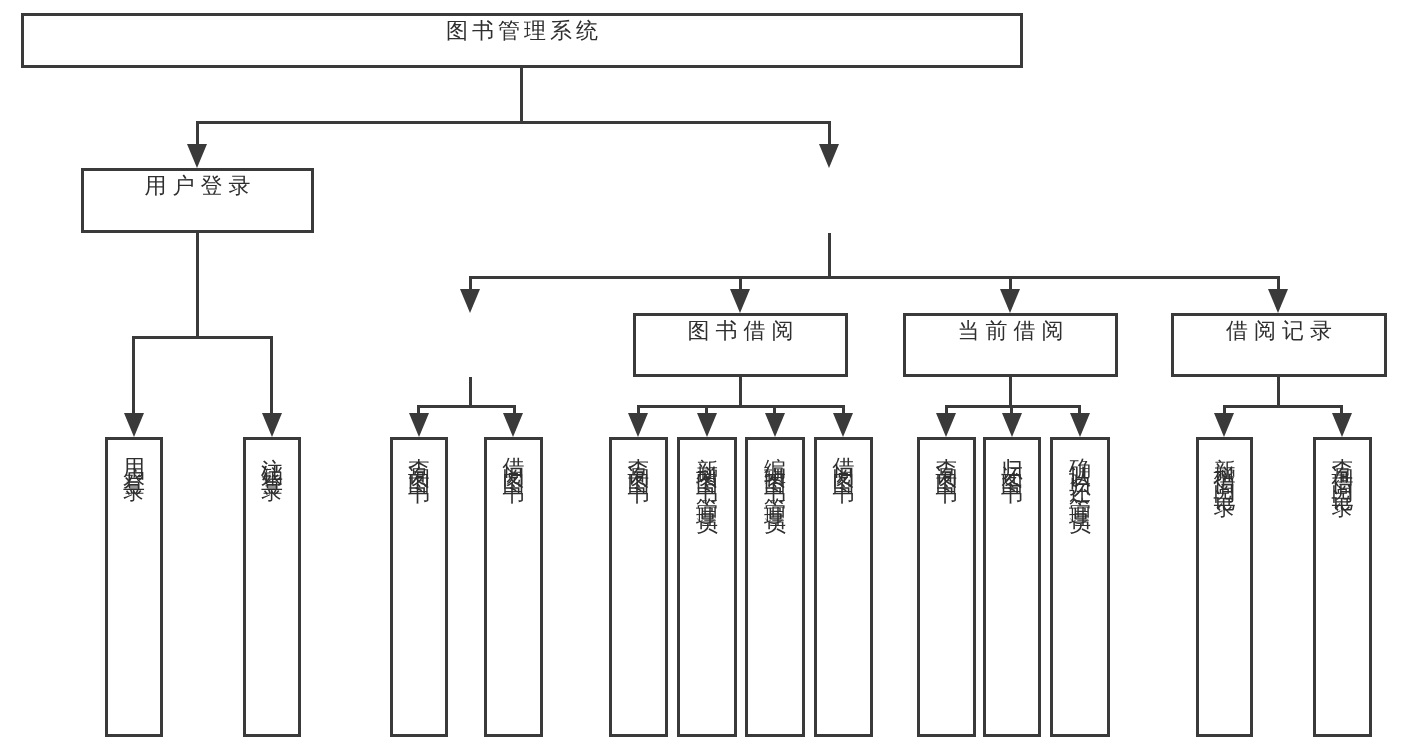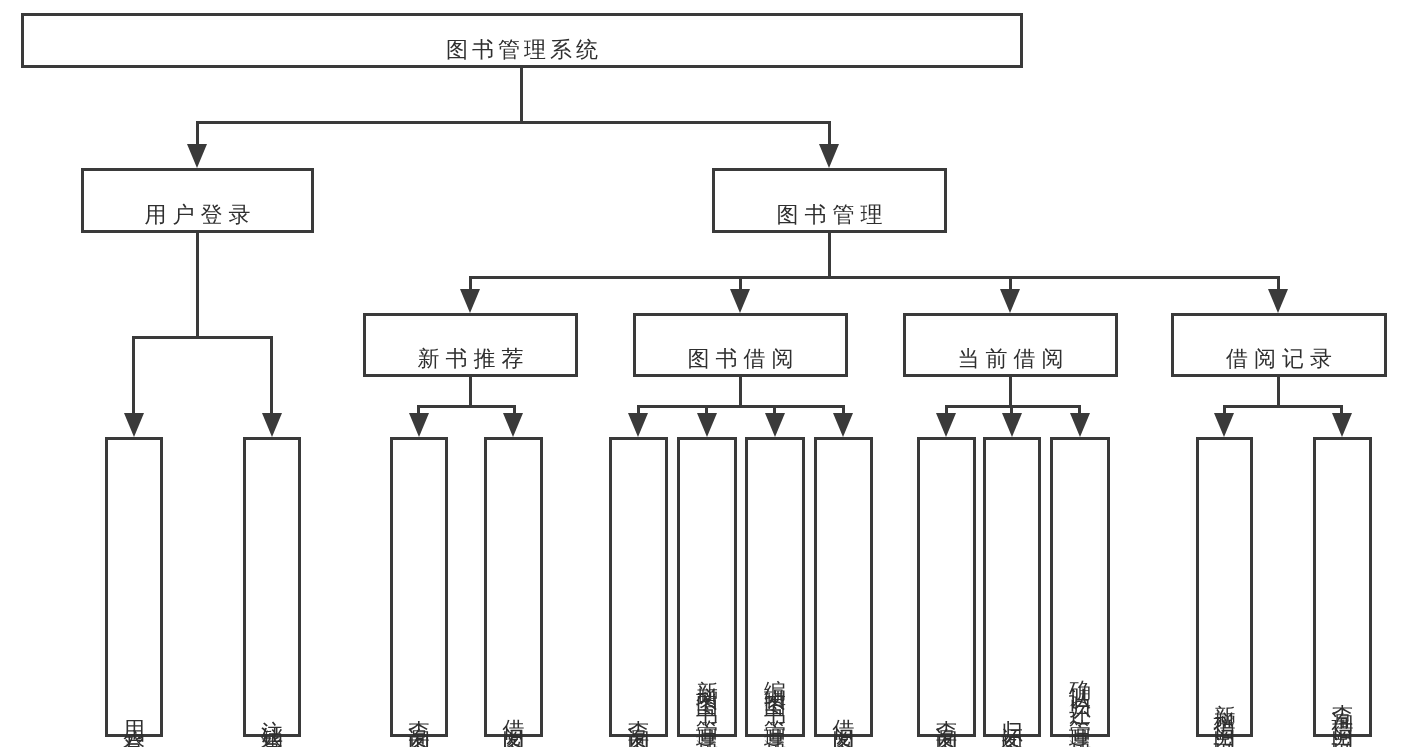--- a/index.html
+++ b/index.html
@@ -17,21 +17,21 @@
     overflow:hidden;
     font-family:"Liberation Sans",sans-serif;
     color:var(--text);
   }
   .box{
     position:absolute;
     box-sizing:border-box;
     background:var(--box_bg);
     border:3px solid var(--line);
     display:flex;
-    align-items:flex-end;
+    align-items:flex-start;
     justify-content:center;
     font-size:22px;
     letter-spacing:6px;
     color:var(--text);
     text-indent:6px; 
     white-space:nowrap;
   }
   .box.title{letter-spacing:4px;text-indent:4px;}
   .box.v{white-space:normal;text-indent:0;}
   .box.v span{
@@ -67,27 +67,21 @@
 
 <div id="stage">
 
   <div class="box title" style="left:21px;top:13px;width:1002px;height:55px">
     <span>图书管理系统</span>
   </div>
 
   <div class="box" style="left:81px;top:168px;width:233px;height:65px">
     <span>用户登录</span>
   </div>
-  <div class="box" style="left:712px;top:168px;width:235px;height:65px">
-    <span>图书管理</span>
-  </div>
 
-  <div class="box" style="left:363px;top:313px;width:215px;height:64px">
-    <span>新书推荐</span>
-  </div>
   <div class="box" style="left:903px;top:313px;width:215px;height:64px">
     <span>当前借阅</span>
   </div>
   <div class="box" style="left:633px;top:313px;width:215px;height:64px">
     <span>图书借阅</span>
   </div>
   <div class="box" style="left:1171px;top:313px;width:216px;height:64px">
     <span>借阅记录</span>
   </div>
 

